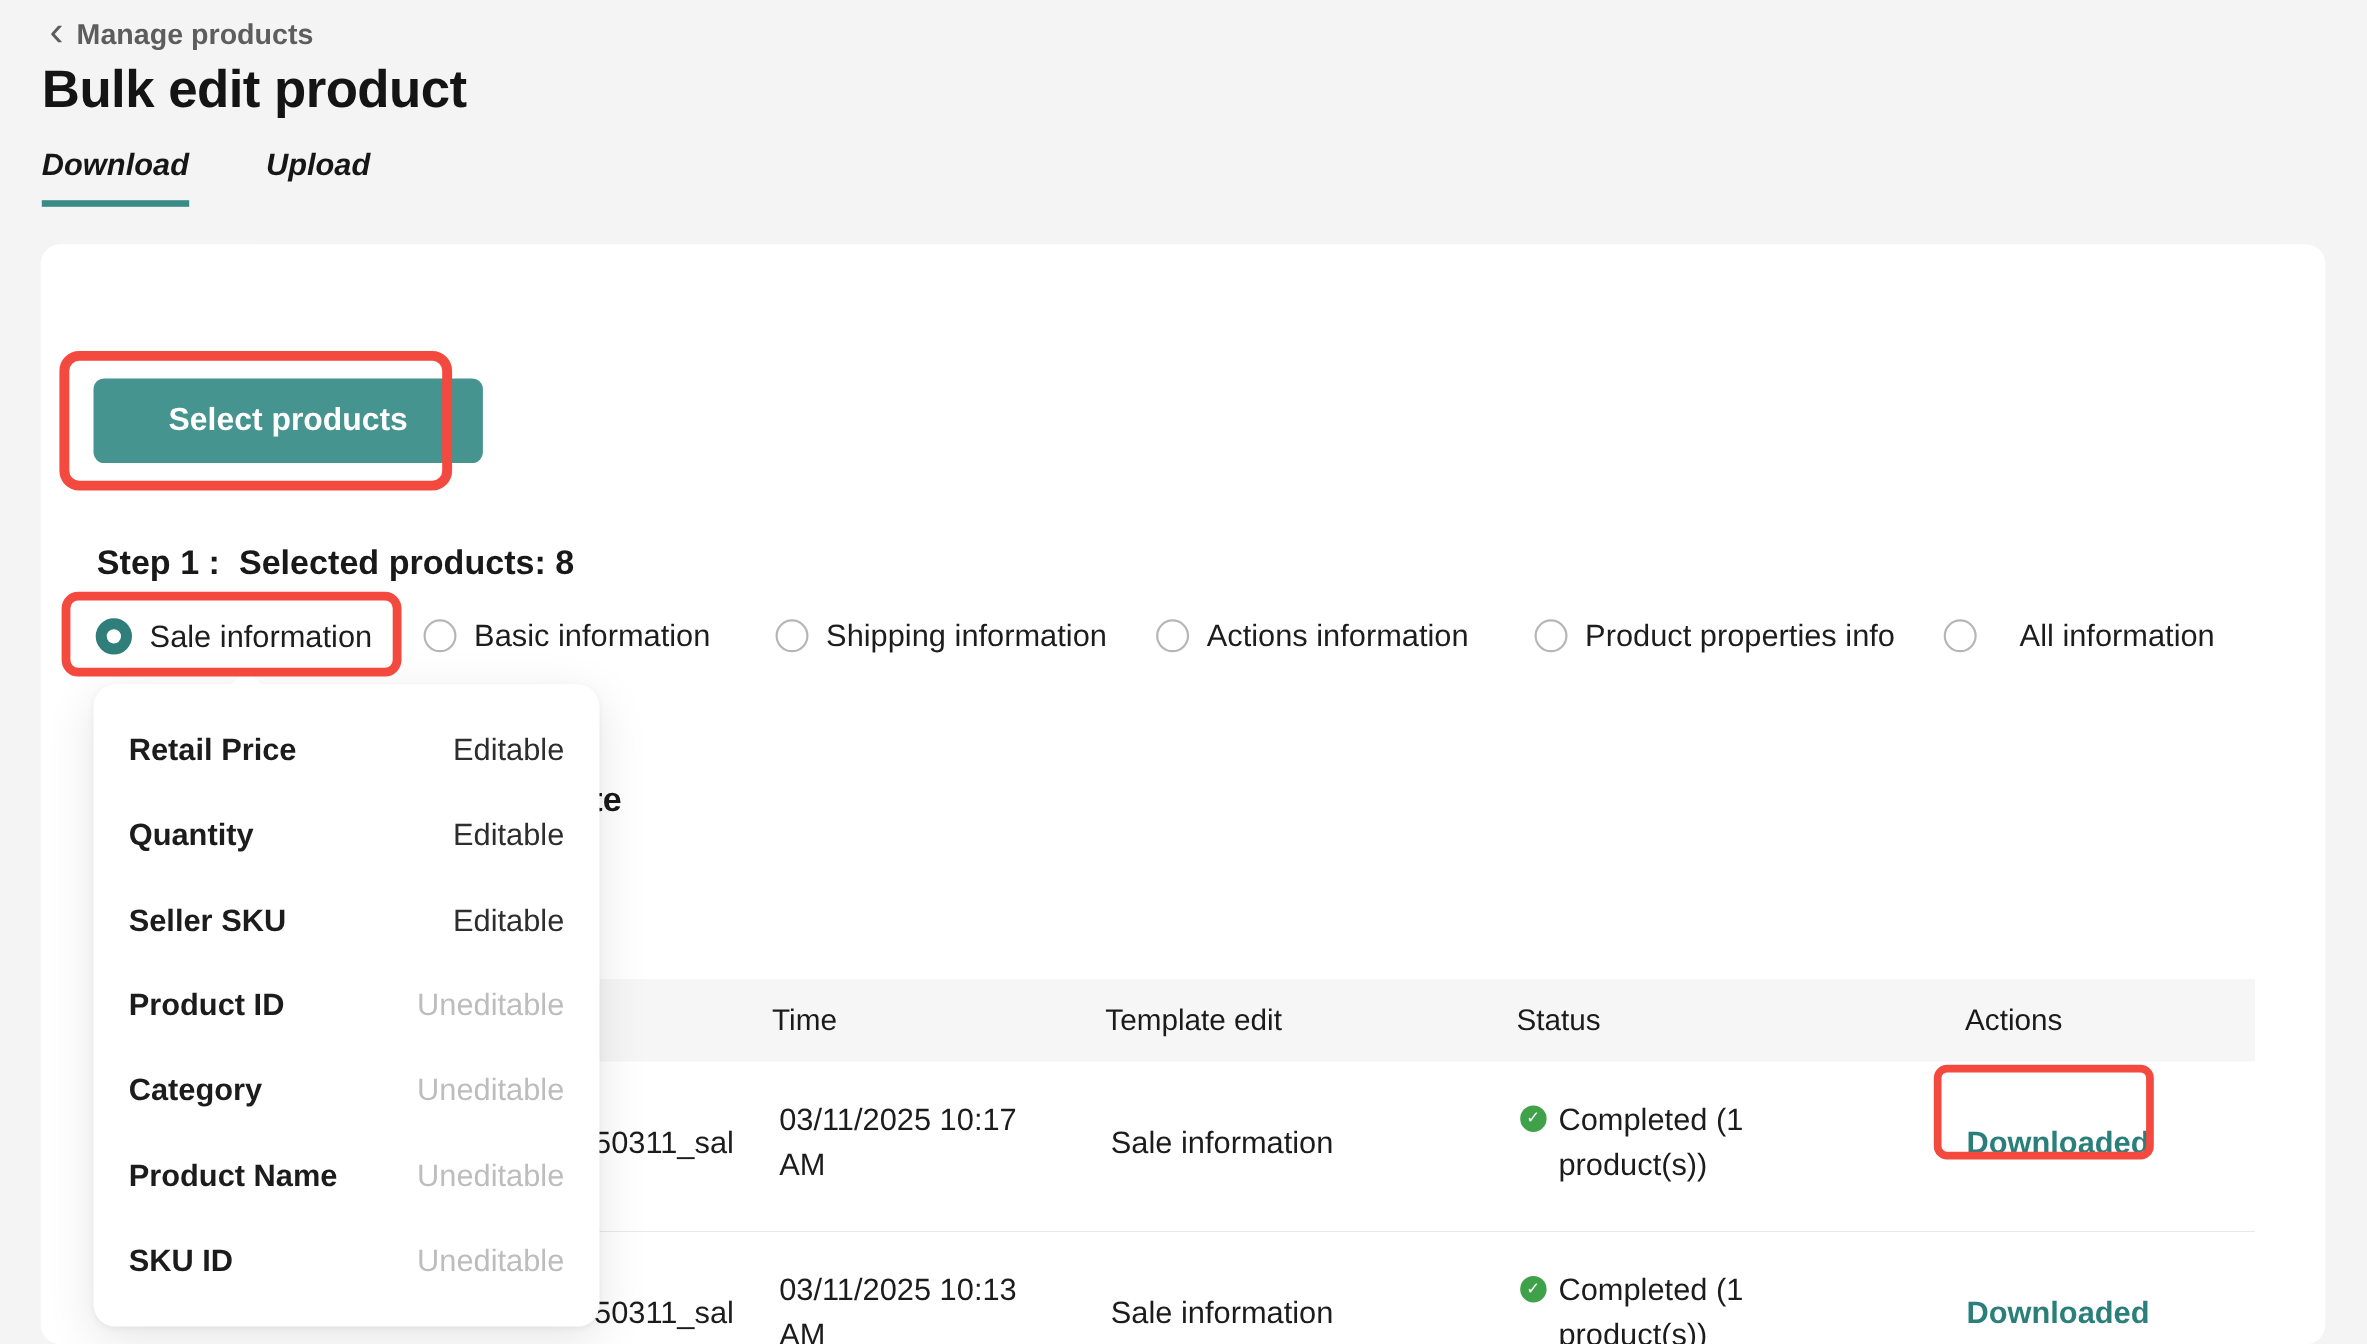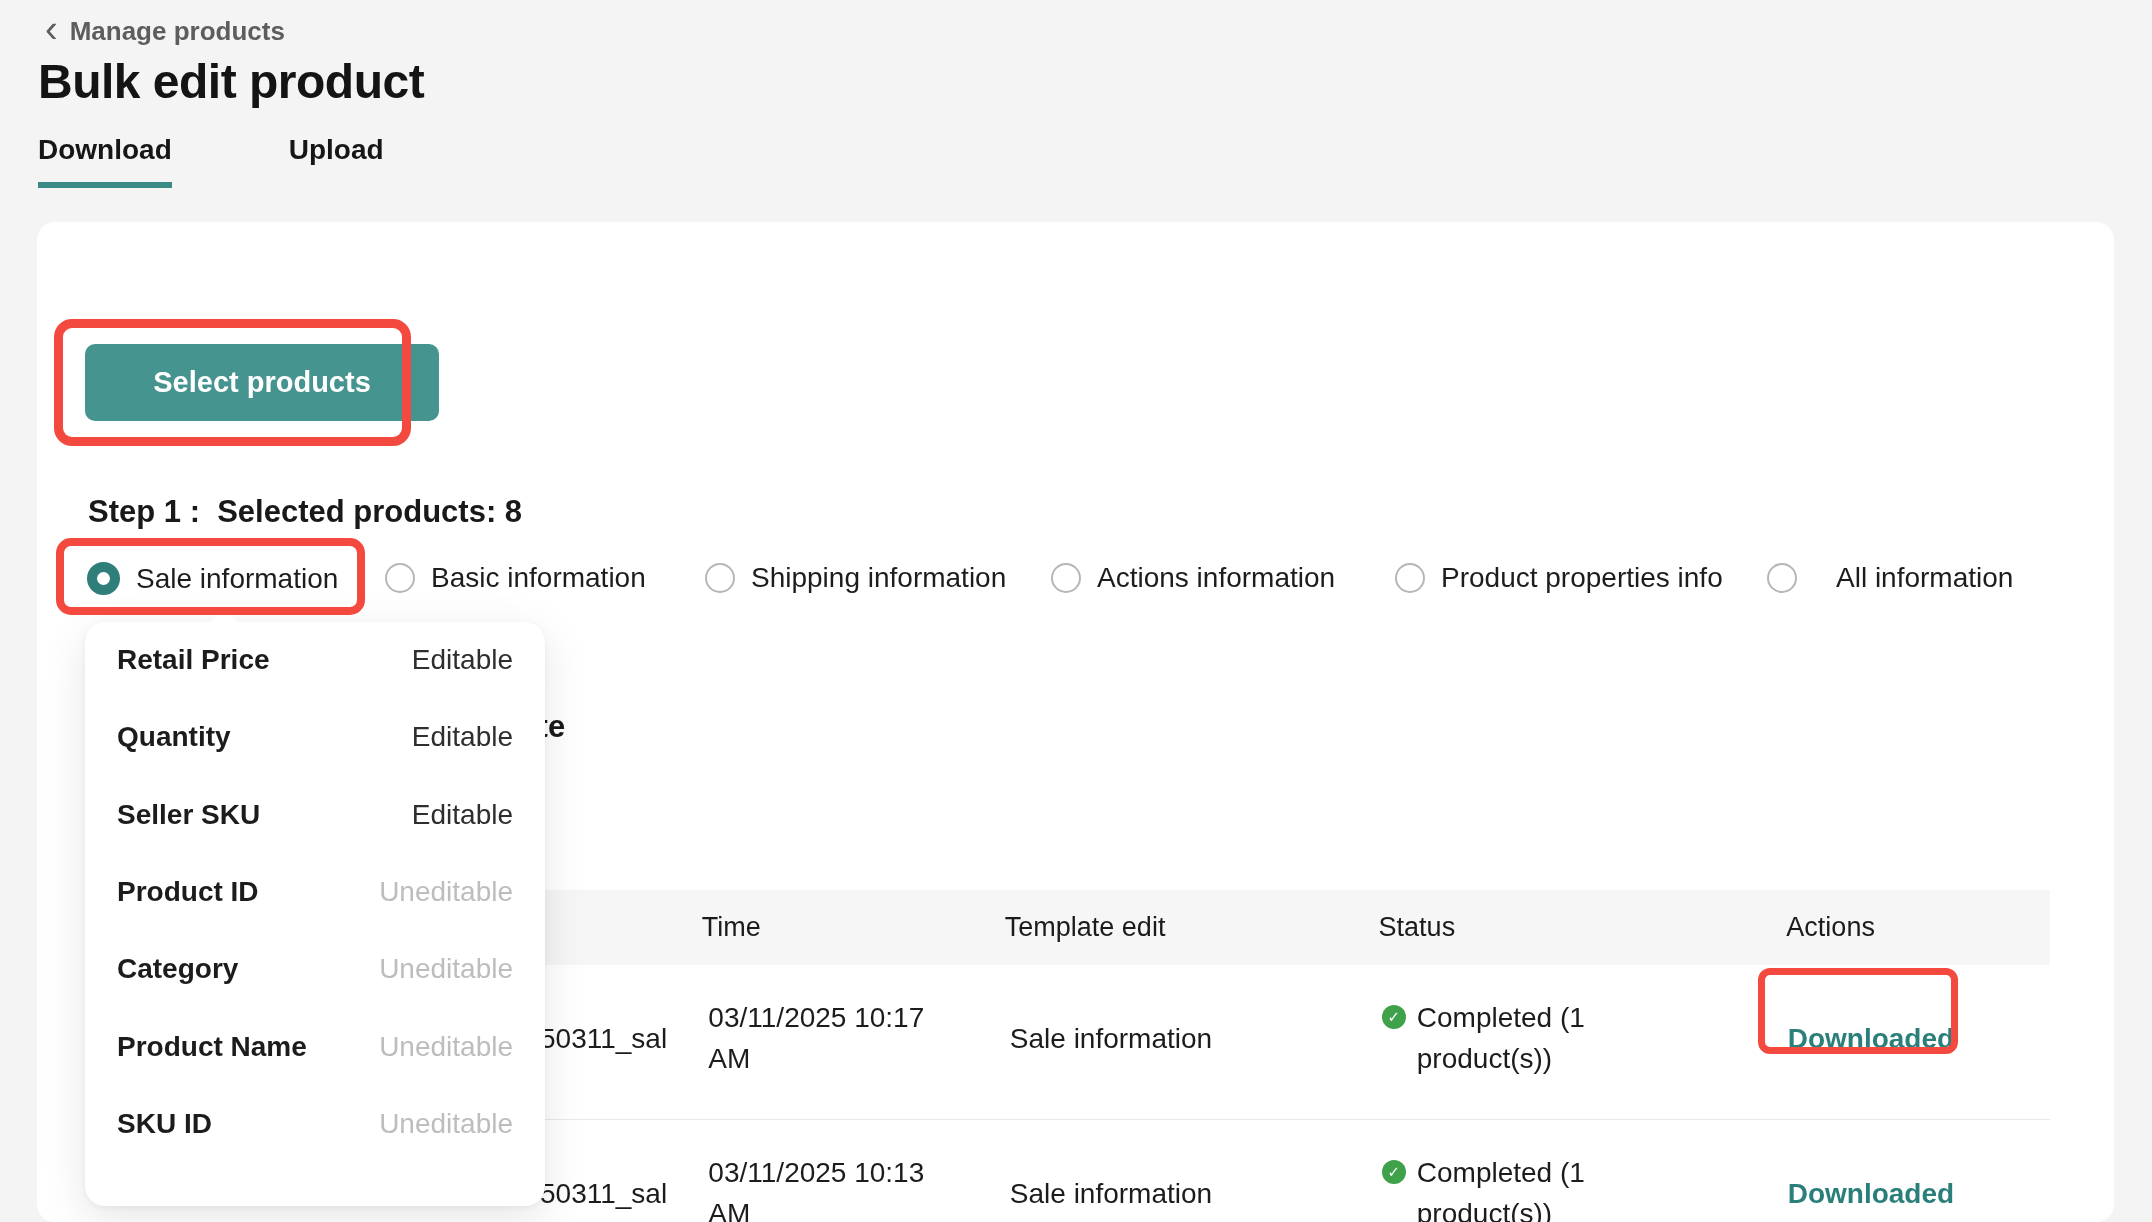--- a/index.html
+++ b/index.html
@@ -5,21 +5,21 @@
   * { margin:0; padding:0; box-sizing:border-box; }
   html,body { background:#f4f4f4; }
   body { font-family:"Liberation Sans","DejaVu Sans",sans-serif; color:#1a1a1a; }
   .screen { position:relative; width:2152px; height:1222px; background:#f4f4f4; overflow:hidden; }
 
   
   .breadcrumb { position:absolute; left:45px; top:16px; display:flex; align-items:center; gap:12px;
                 color:#5d5d5d; font-size:26px; font-weight:700; cursor:pointer; }
   .breadcrumb .chev { font-size:38px; font-weight:400; line-height:26px; margin-top:-6px; }
   .page-title { position:absolute; left:38px; top:54px; font-size:48px; font-weight:700; color:#141414; letter-spacing:-0.5px; }
-  .tabs { position:absolute; left:38px; top:134px; display:flex; gap:117px; }
+  .tabs { position:absolute; left:38px; top:134px; display:flex; gap:70px;font-style:italic; }
   .tab { font-size:28px; font-weight:700; color:#161616; padding-bottom:16px; cursor:pointer; }
   .tab.active { border-bottom:6px solid #3a8b86; }
 
   
   .card { position:absolute; left:37px; top:222px; width:2077px; height:1000px;
           background:#ffffff; border-radius:18px; }
 
   .step-heading { position:absolute; left:51px; font-size:31px; font-weight:700; color:#191919; }
   .step1-heading { top:272px; }
   .step2-heading { top:487px; }
@@ -54,21 +54,21 @@
                  font-size:15px; font-weight:700; text-align:center; line-height:24px; margin-top:8px; flex:0 0 auto; }
   .dl-link { color:#2a7f7a; font-weight:700; cursor:pointer; line-height:41px; }
 
   
   .popup { position:absolute; left:48px; top:400px; width:460px; height:584px; background:#ffffff;
            border-radius:20px; z-index:30;
            box-shadow:0 12px 45px rgba(0,0,0,0.10), 0 2px 6px rgba(0,0,0,0.05);
            display:flex; flex-direction:column; justify-content:space-between; padding:22px 0; }
   .popup::before { content:""; position:absolute; top:-9px; left:128px; width:22px; height:22px;
                    background:#ffffff; transform:rotate(45deg); border-radius:3px; }
-  .popup-row { display:flex; justify-content:space-between; align-items:flex-start; padding:0 32px; height:76px; }
+  .popup-row { display:flex; justify-content:space-between; align-items:center; padding:0 32px; height:76px; }
   .popup-field { font-size:28px; font-weight:700; color:#1c1c1c; }
   .popup-state { font-size:28px; color:#2e2e2e; }
   .popup-row.uneditable .popup-state { color:#bdbdbd; }
 </style>
 </head>
 <body>
 
 <div class="screen">
 
   <div class="breadcrumb">

